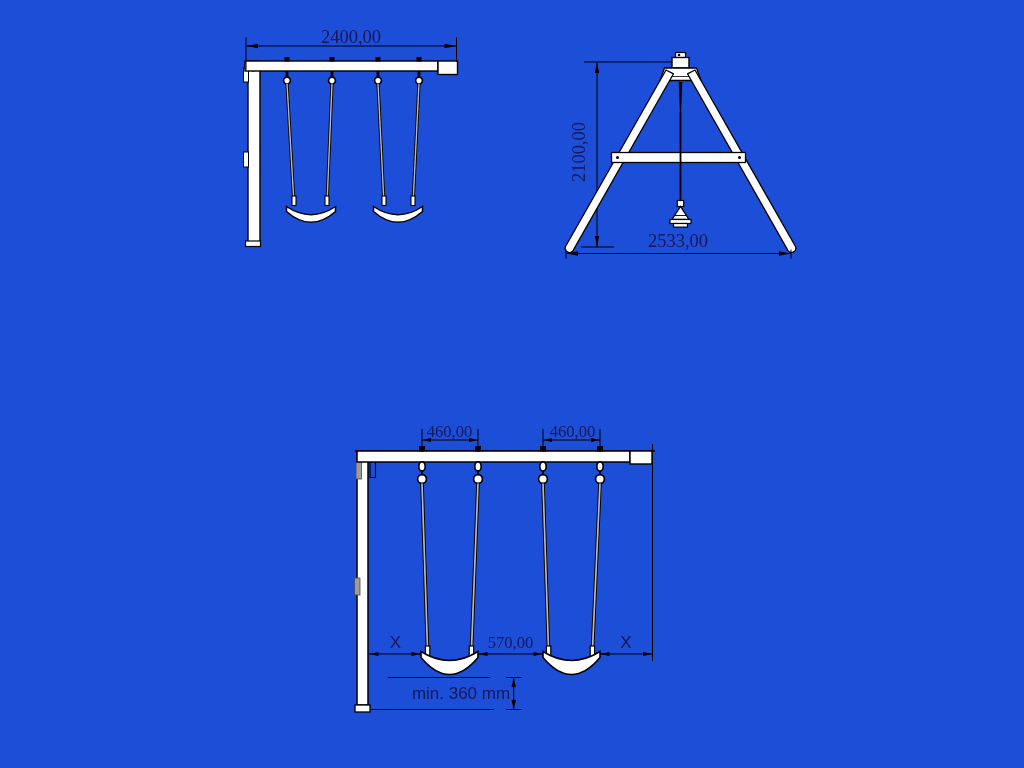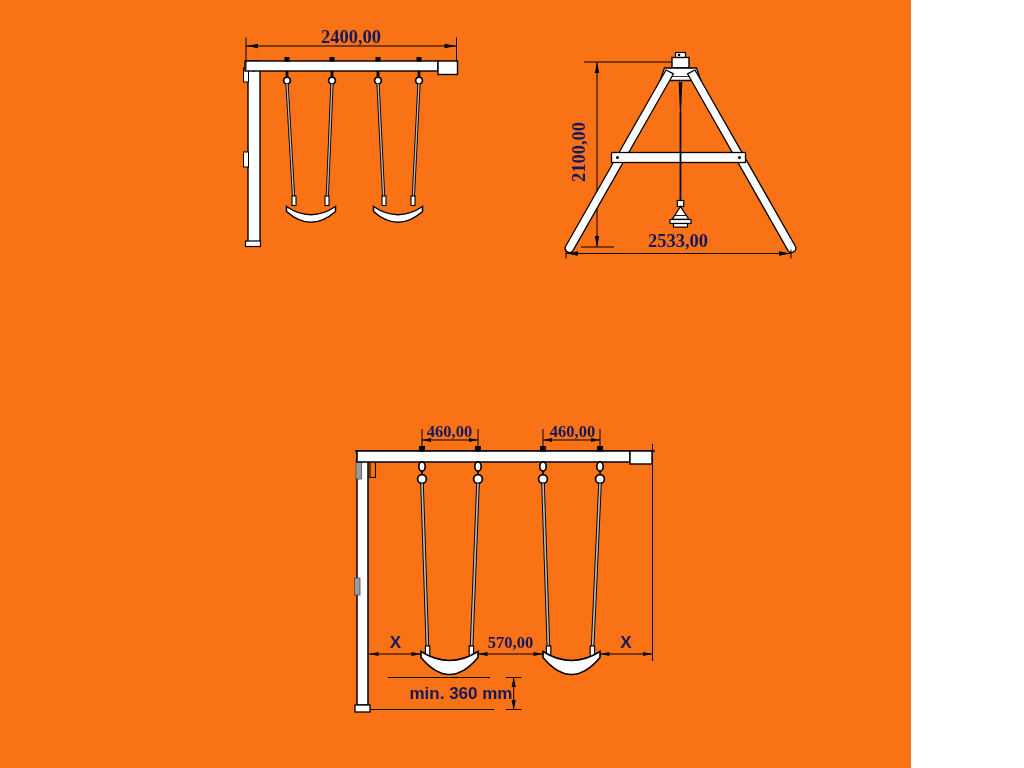--- a/index.html
+++ b/index.html
@@ -1,20 +1,20 @@
 <!DOCTYPE html>
 <html style="--dim-color: #17175c; --line-color: #000000;"><head>
 <meta charset="utf-8">
 <style>
   :root{
     --line-color:#000000;
     --dim-color:#17175c;
   }
   html,body{margin:0;padding:0;background:#ffffff;}
-  .stage{position:relative;width:911px;height:768px;background:#f97316;overflow:hidden;font-weight:bold;}
+  .stage{position:relative;width:1024px;height:768px;background:#1d4ed8;overflow:hidden;}
   svg{position:absolute;left:0;top:0;}
   .s{stroke:var(--line-color);fill:none;}
   .sf{stroke:var(--line-color);fill:#ffffff;}
   .blk{fill:var(--line-color);stroke:none;}
   .dimln{stroke:var(--line-color);stroke-width:1;fill:none;}
   .plate{fill:#9c9c9c;stroke:#4a4a4a;stroke-width:0.8;}
   .ropeo{stroke:var(--line-color);fill:none;}
   .ropec{stroke:#b7b7b7;fill:none;}
   text{text-anchor:middle;}
   .dimtxt{fill:var(--dim-color);font-family:"Liberation Serif",serif;font-size:18.5px;}

